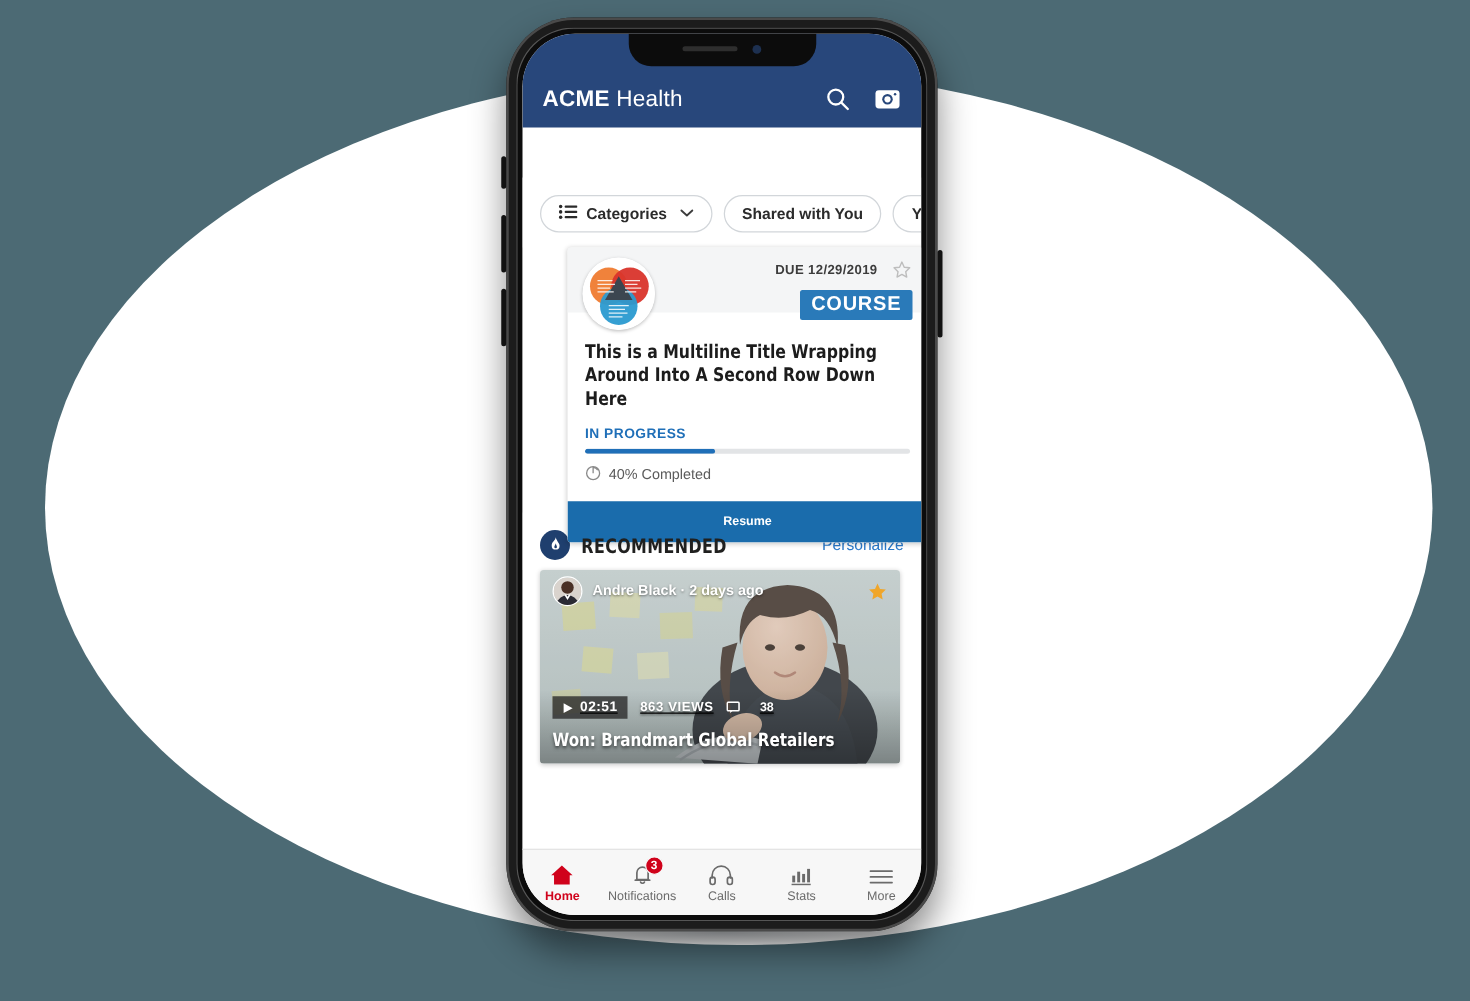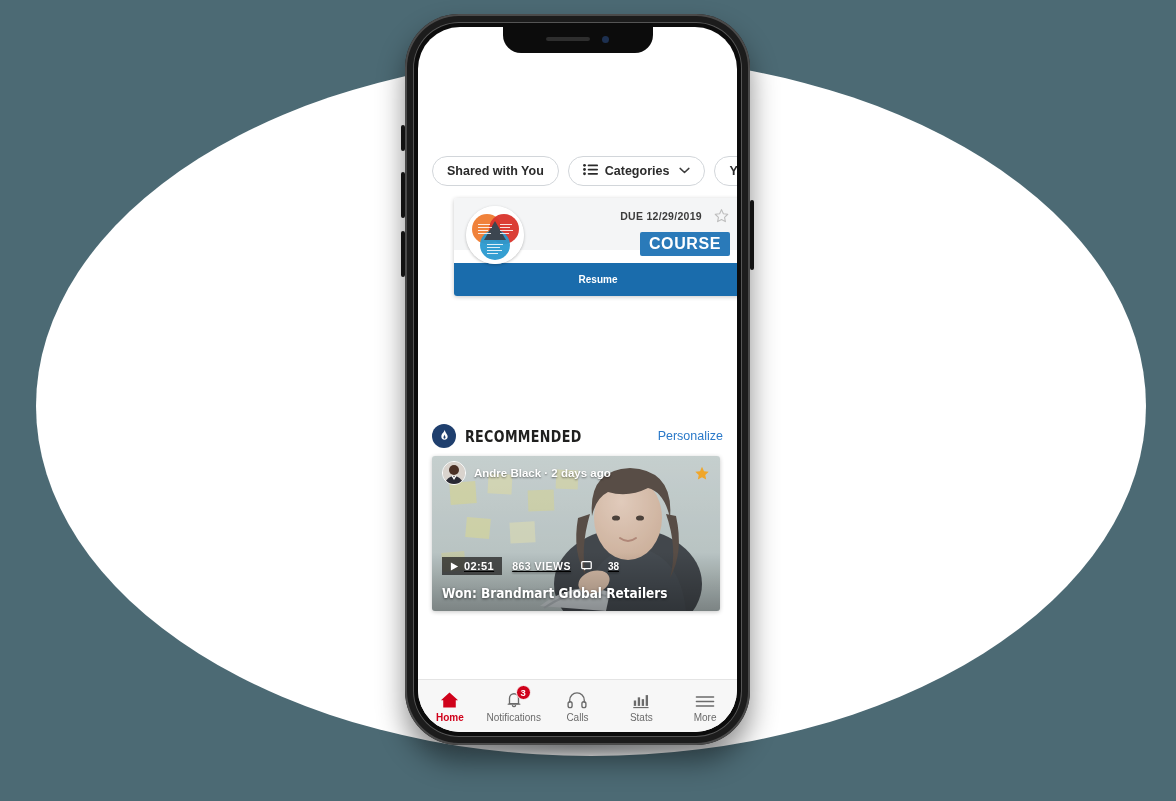--- a/index.html
+++ b/index.html
@@ -192,45 +192,66 @@
 
 <div id="phone">
   <div id="phone-inner">
     <div id="screen">
 
       <div id="notch">
         <div id="speaker"></div>
         <div id="front-cam"></div>
       </div>
 
+      <div id="app-header">
+        <div id="brand">
+          <span class="b-bold">ACME</span><span class="b-light"> Health</span>
+        </div>
+        <div id="header-actions">
+          <span>
+            <svg class="hdr-ico" viewBox="0 0 24 24" fill="none" stroke="#ffffff" stroke-width="2">
+              <circle cx="10.5" cy="10.5" r="6.5"></circle>
+                <line x1="15.4" y1="15.4" x2="21" y2="21" stroke-linecap="round"></line>
+            </svg>
+          </span>
+          <span>
+            <svg class="hdr-ico" viewBox="0 0 24 24">
+              <rect x="1.5" y="4.5" width="21" height="16" rx="3" fill="#ffffff"></rect>
+              <circle cx="12" cy="12.5" r="4.6" fill="#28477b"></circle>
+              <circle cx="12" cy="12.5" r="2.7" fill="#ffffff"></circle>
+              <circle cx="18.6" cy="8" r="1.1" fill="#28477b"></circle>
+            </svg>
+          </span>
+        </div>
+      </div>
 
 
       <div class="scroll-area">
 
         <div id="chips-row">
-          <div class="chip">
-            <span>Shared with You</span>
-          </div>
           <div class="chip">
             <span>
               <svg width="15" height="13" viewBox="0 0 16 13">
                 <circle cx="1.6" cy="2" r="1.5" fill="#2b2b2b"></circle>
                   <rect x="5" y="1.1" width="11" height="1.9" rx=".9" fill="#2b2b2b"></rect>
                 <circle cx="1.6" cy="6.5" r="1.5" fill="#2b2b2b"></circle>
                   <rect x="5" y="5.6" width="11" height="1.9" rx=".9" fill="#2b2b2b"></rect>
                 <circle cx="1.6" cy="11" r="1.5" fill="#2b2b2b"></circle>
                   <rect x="5" y="10.1" width="11" height="1.9" rx=".9" fill="#2b2b2b"></rect>
               </svg>
             </span>
             <span>Categories</span>
             <span class="chev">
               <svg width="11" height="7" viewBox="0 0 12 8" fill="none" stroke="#3d3d3d" stroke-width="1.7" stroke-linecap="round" stroke-linejoin="round">
                   <polyline points="1,1.6 6,6.2 11,1.6"></polyline>
                 </svg>
             </span>
+          </div>
+          <div class="chip">
+            <span>Shared with You</span>
           </div>
           <div class="chip">
             <span>Y</span>
           </div>
         </div>
 
 
         <div id="task-strip">
 
           <div class="task-card" id="task-card-1">
@@ -258,20 +279,36 @@
                   </g>
                 </svg>
               </div>
               <div class="tc-due">DUE 12/29/2019</div>
               <span class="tc-star">
                 <svg width="15" height="15" viewBox="0 0 24 24" fill="none" stroke="#bdbdbd" stroke-width="1.8" stroke-linejoin="round">
                   <polygon points="12,2.6 15,9.2 22,10 16.9,14.9 18.2,21.8 12,18.4 5.8,21.8 7.1,14.9 2,10 9,9.2"></polygon>
                 </svg>
               </span>
               <div class="tc-badge">COURSE</div>
+            </div>
+            <div class="tc-body">
+              <div class="tc-title">This is a Multiline Title Wrapping Around Into A Second Row Down Here</div>
+              <div class="tc-status">IN PROGRESS</div>
+              <div class="tc-bar">
+                <div class="tc-bar-fill" id="tc1-fill" style="width: 40%;"></div>
+              </div>
+              <div class="tc-pct">
+                <span>
+                  <svg width="13" height="13" viewBox="0 0 16 16" fill="none" stroke="#8a8a8a" stroke-width="1.3">
+                    <circle cx="8" cy="8" r="6.4"></circle>
+                      <path d="M8 8 L8 2.3 A5.7 5.7 0 0 1 12.6 5" stroke="#8a8a8a"></path>
+                  </svg>
+                </span>
+                <span>40% Completed</span>
+              </div>
             </div>
             <div class="tc-btn">Resume</div>
           </div>
 
         </div>
 
         <div class="section-head" style="padding-top:14px;">
           <span class="sec-icon" style="background:#1f3f6e;">
             <svg width="13" height="14" viewBox="0 0 14 16">
               <path d="M7 .8 C7 4 3.4 4.6 3.4 8.6 a3.6 3.6 0 0 0 7.2 0 C10.6 6.2 8.6 5.4 7 .8 Z" fill="#ffffff"></path>

